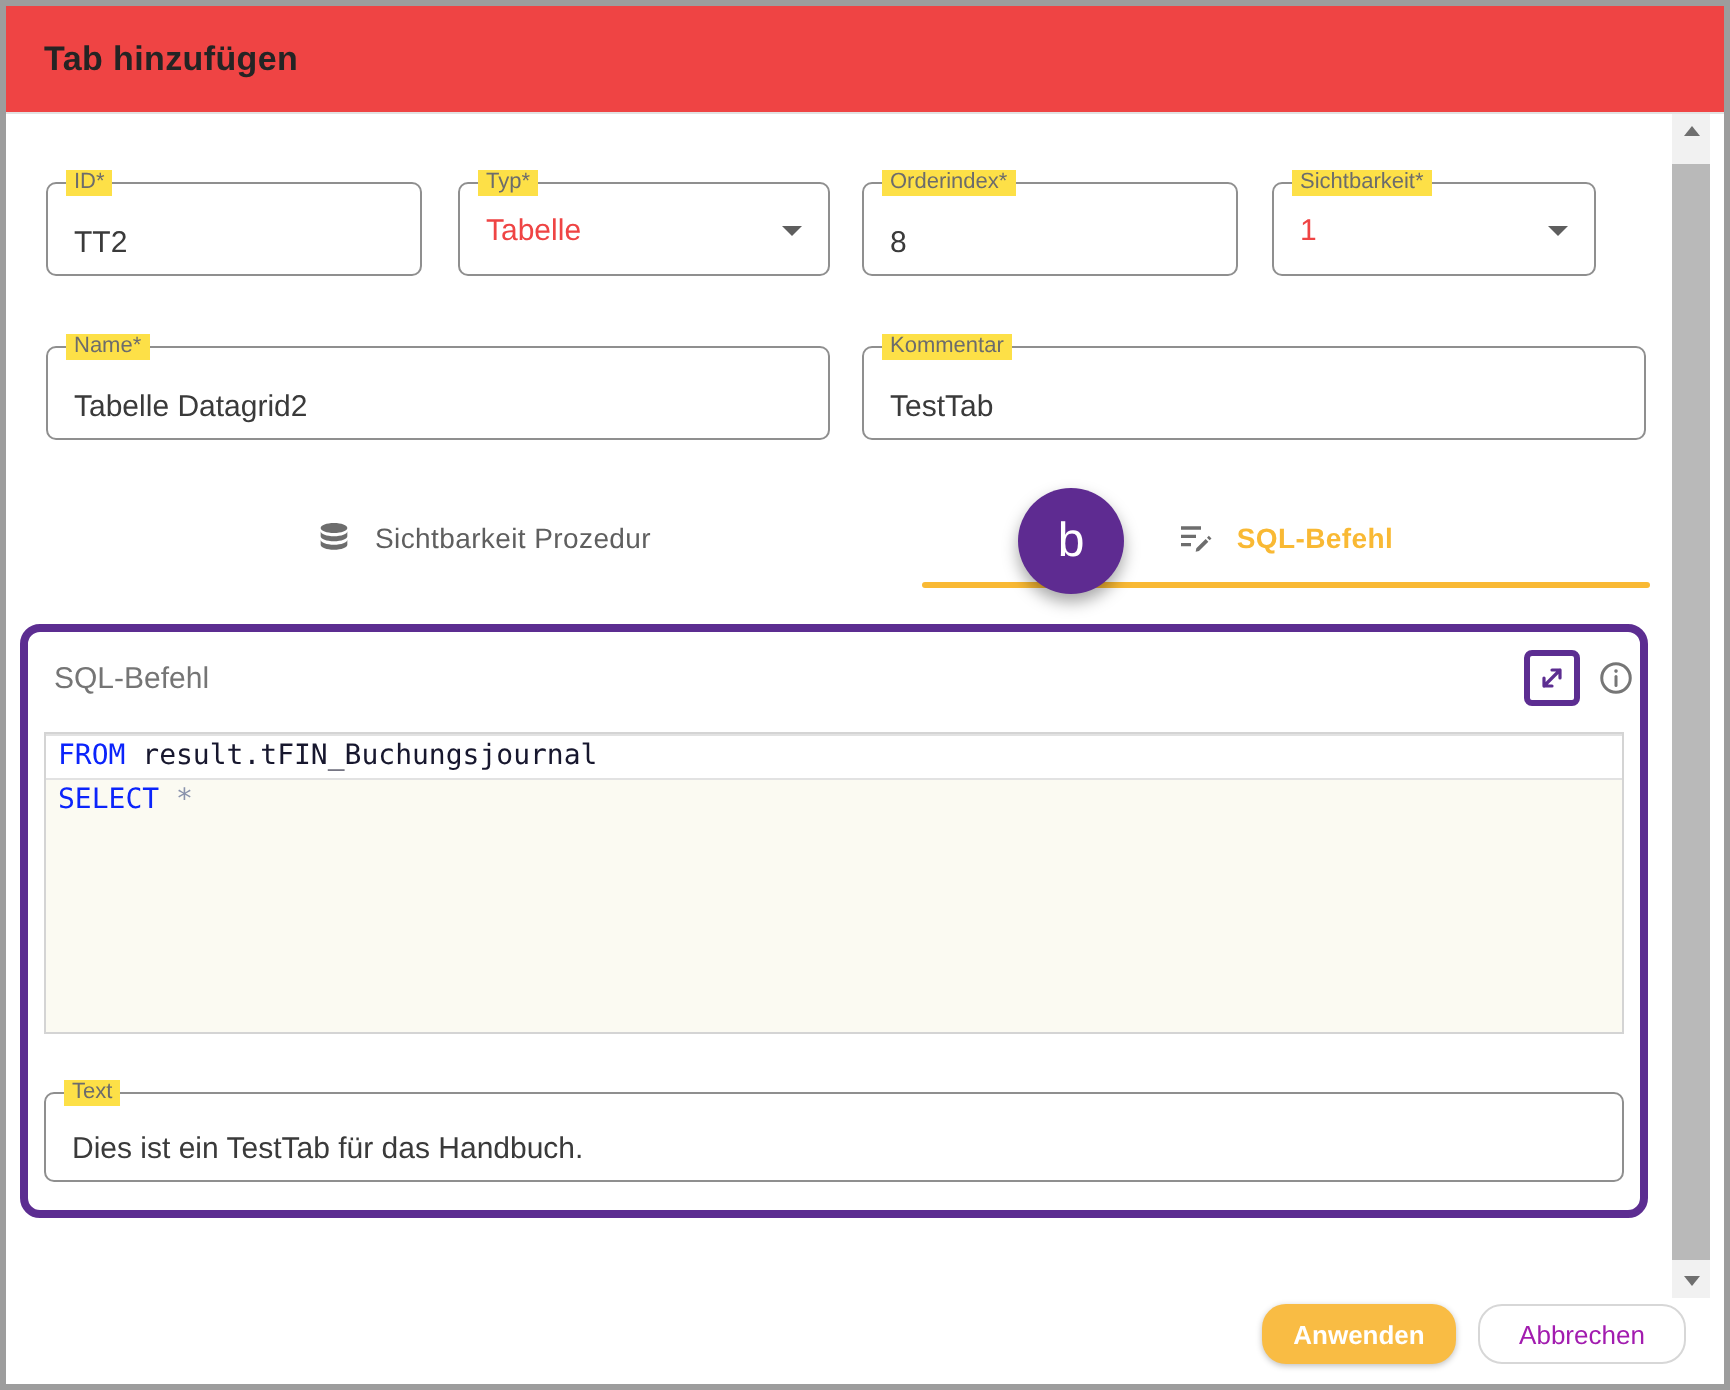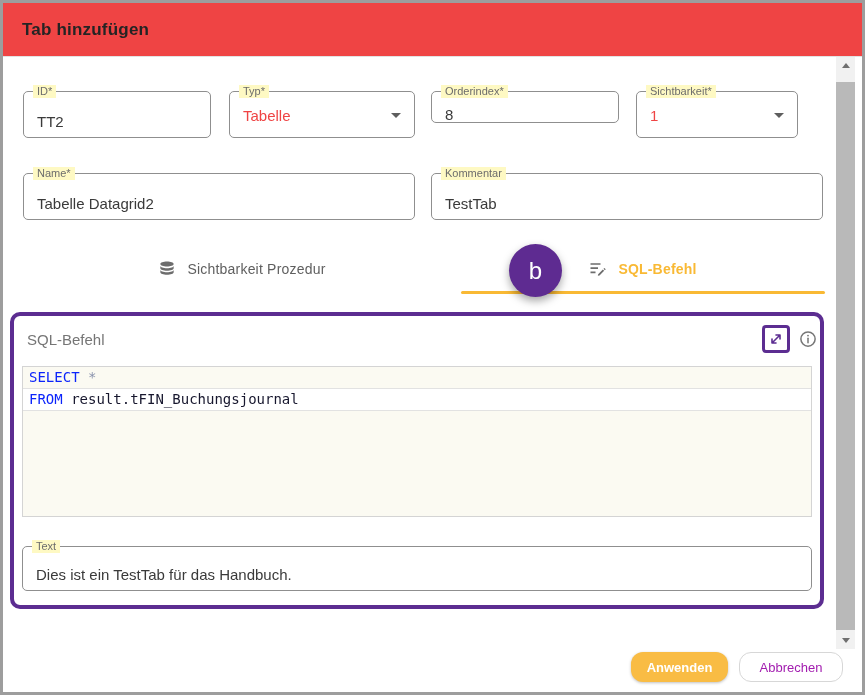--- a/index.html
+++ b/index.html
@@ -17,21 +17,21 @@
     background:#ef4444; border-bottom:1px solid #e2e2e2;
     display:flex; align-items:center; padding-left:19px;
   }
   .dlg-title { font-size:17px; font-weight:bold; color:#242424; letter-spacing:.2px; }
 
   
   .mfield {
     position:absolute; border:1px solid #8f8f8f; border-radius:5px; background:#fff;
   }
   .mlabel {
-    position:absolute; top:-7px; left:9px; padding:0 4px; background:#fef9c3;
+    position:absolute; top:-7px; left:9px; padding:0 4px; background:#fde047;
     font-size:11px; color:#6c6c6c; line-height:13px; white-space:nowrap;
   }
   .mvalue {
     position:absolute; inset:0; border:0; outline:0; background:transparent;
     font-family:"Liberation Sans", sans-serif;
     font-size:15px; color:#3a3a3a; padding:14px 30px 0 13px; width:100%;
   }
   .mselect-value {
     position:absolute; left:13px; right:30px; top:15px;
     font-size:15px; color:#ef4444; white-space:nowrap; overflow:hidden;
@@ -130,21 +130,21 @@
     <span class="mlabel">ID*</span>
     <input class="mvalue" readonly="" value="TT2" style="">
   </div>
 
   <div class="mfield" style="left:226px; top:88px; width:186px; height:47px;">
     <span class="mlabel">Typ*</span>
     <span class="mselect-value">Tabelle</span>
     <span class="caret"></span>
   </div>
 
-  <div class="mfield" style="left:428px; top:88px; width:188px; height:32px;">
+  <div class="mfield" style="left:428px; top:88px; width:188px; height:47px;">
     <span class="mlabel">Orderindex*</span>
     <input class="mvalue" readonly="" value="8" style="">
   </div>
 
   <div class="mfield" style="left:633px; top:88px; width:162px; height:47px;">
     <span class="mlabel">Sichtbarkeit*</span>
     <span class="mselect-value">1</span>
     <span class="caret"></span>
   </div>
 
@@ -193,22 +193,22 @@
 
     <div class="info-btn">
       <svg width="18" height="18" viewBox="0 0 24 24" fill="none" stroke="#767676" stroke-width="2">
         <circle cx="12" cy="12" r="9.5"></circle>
         <path d="M12 11v6" stroke-linecap="round"></path>
         <circle cx="12" cy="7.4" r="1.2" fill="#767676" stroke="none"></circle>
       </svg>
     </div>
 
     <div class="code-editor">
+      <div class="code-line current"><span class="tok-kw">FROM</span><span class="tok-id"> result.tFIN_Buchungsjournal</span></div>
       <div class="code-line"><span class="tok-kw">SELECT</span><span class="tok-op"> *</span></div>
-      <div class="code-line current"><span class="tok-kw">FROM</span><span class="tok-id"> result.tFIN_Buchungsjournal</span></div>
     </div>
 
     <div class="mfield" style="left:8px; top:230px; width:790px; height:45px;">
       <span class="mlabel">Text</span>
       <input class="mvalue" readonly="" style="padding-top: 12px;" value="Dies ist ein TestTab für das Handbuch.">
     </div>
   </div>
 
   <div class="btn btn-apply">Anwenden</div>
   <div class="btn btn-cancel">Abbrechen</div>

